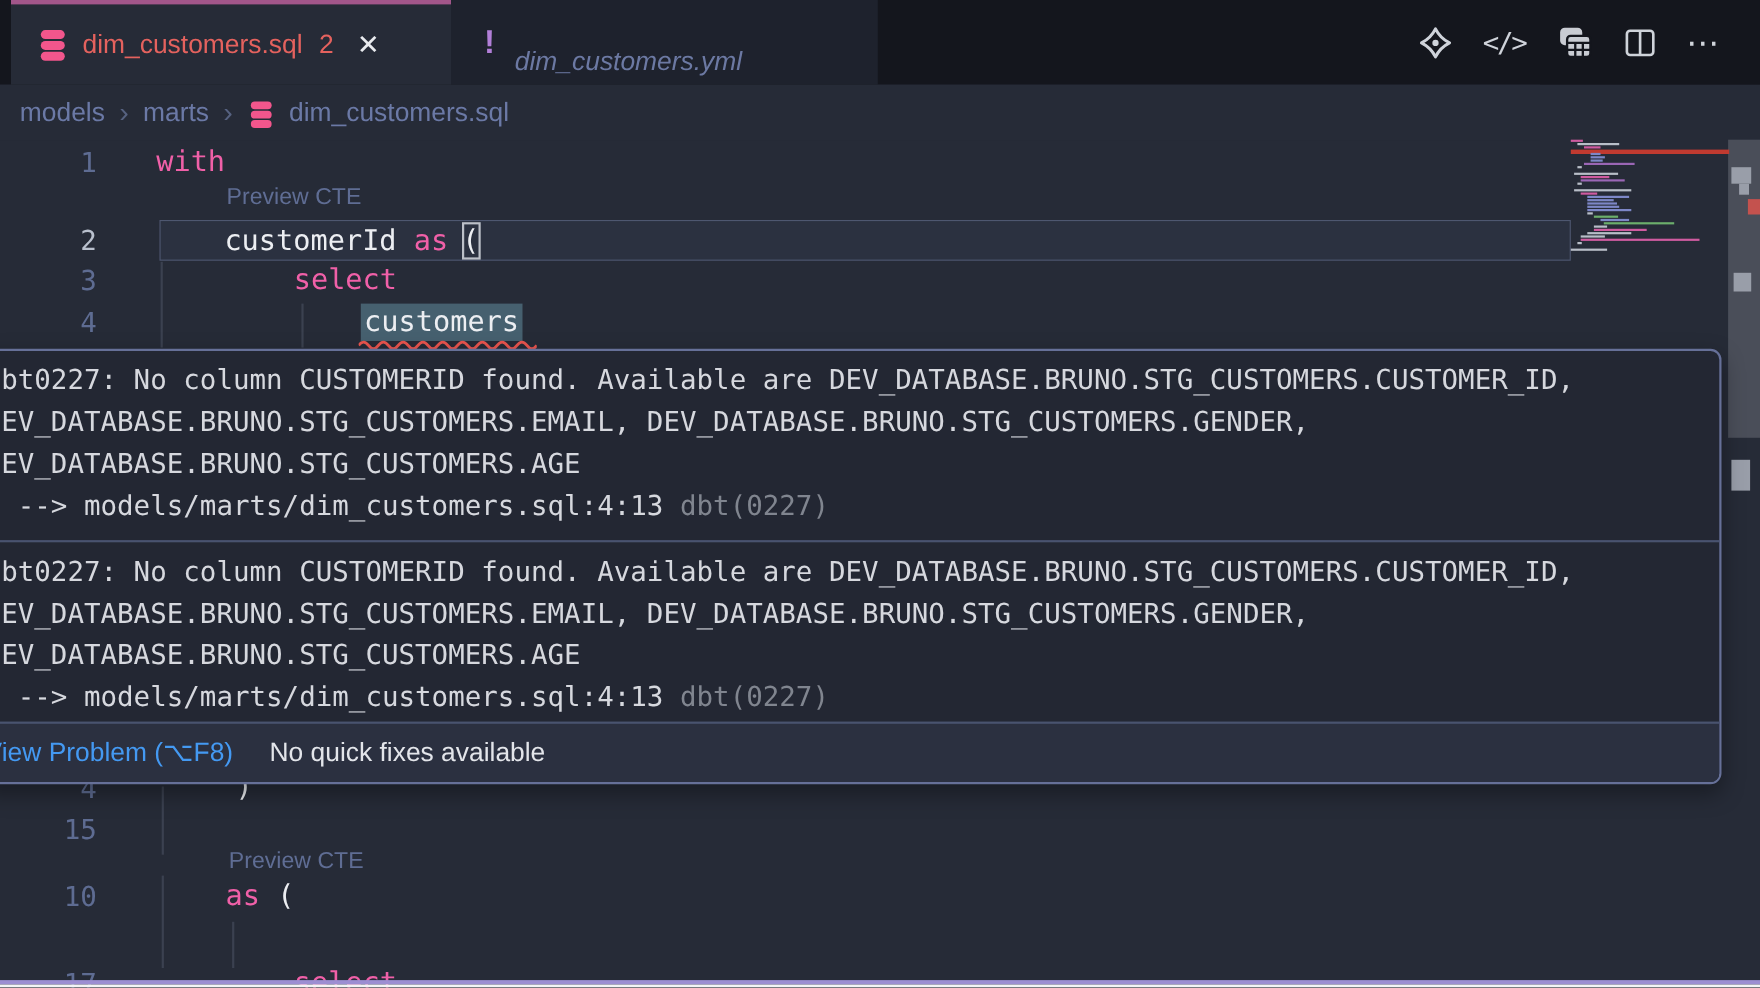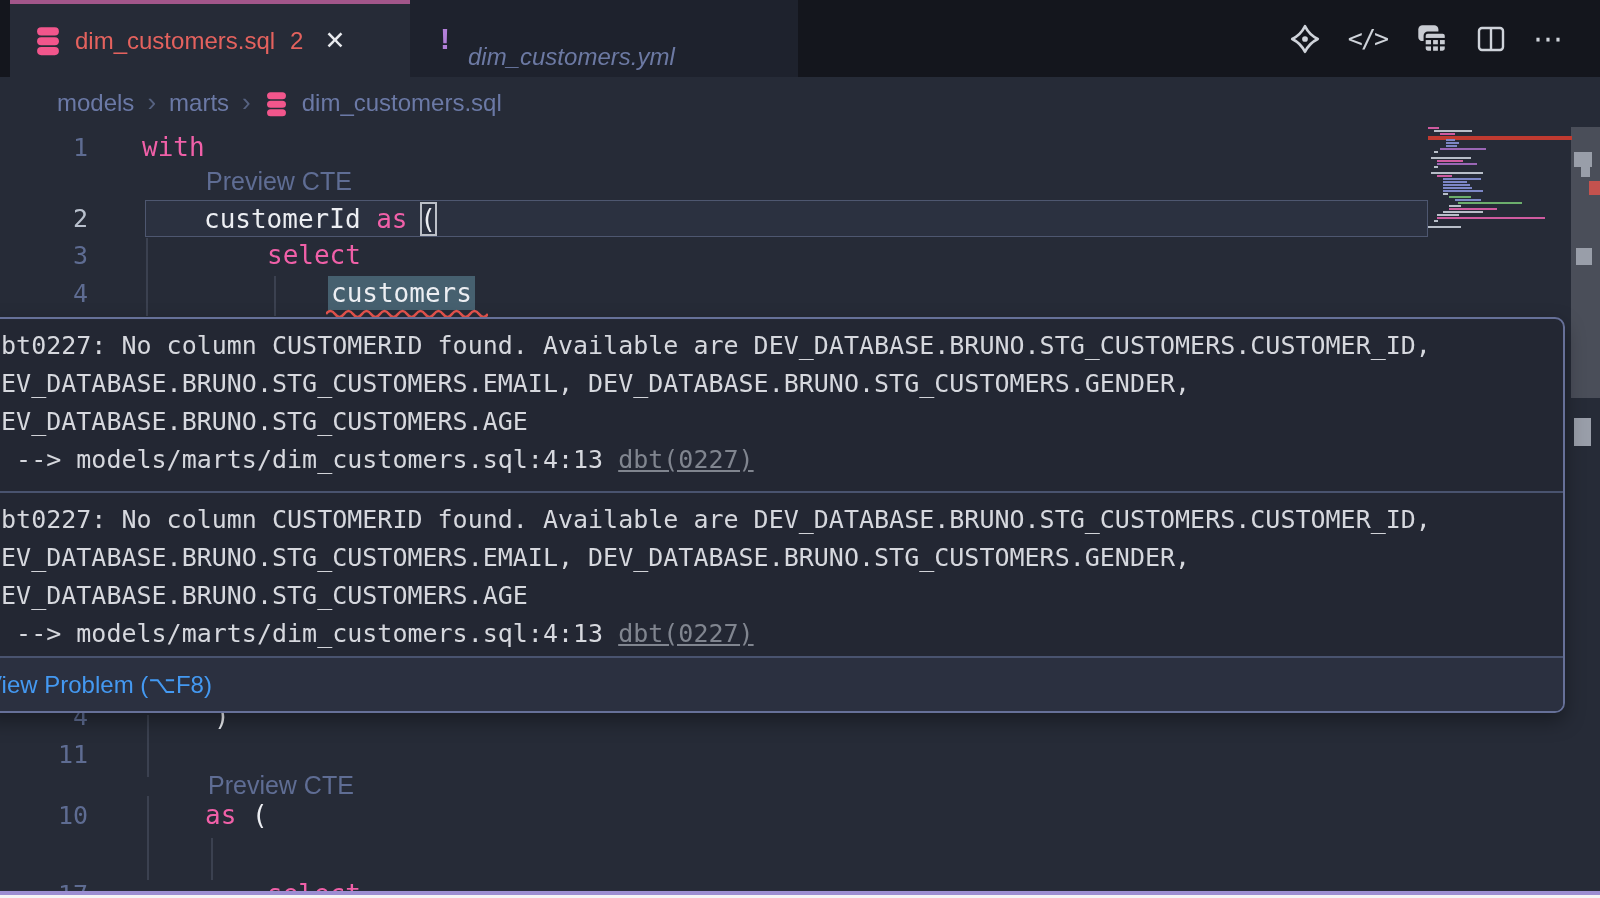--- a/index.html
+++ b/index.html
@@ -16,48 +16,48 @@
   .inactive .tab-label{color:#6c79a3;font-style:italic;margin-top:37px;}
   .dirty{color:#e4625e;font-size:24px;margin-left:2px;}
   .close{color:#e9ebef;font-size:25px;margin-left:8px;}
   .warn{color:#b27fd8;font-size:30px;font-weight:700;}
   .tab-actions{position:absolute;right:35px;top:0;height:77px;display:flex;align-items:center;gap:26px;color:#cfd3da;}
   .code-glyph{font-family:"DejaVu Sans Mono",monospace;font-size:25px;letter-spacing:-2px;color:#cfd3da;}
   .dots{font-size:30px;color:#cfd3da;letter-spacing:2px;}
 
   
   .breadcrumb{position:absolute;left:0;top:77px;width:1400px;height:51px;background:#262b37;
-              display:flex;align-items:center;padding-left:57px;gap:13px;color:#6b79a6;font-size:24px;box-sizing:border-box;}
+              display:flex;align-items:center;padding-left:18px;gap:13px;color:#6b79a6;font-size:24px;box-sizing:border-box;}
   .crumb-sep{color:#566280;font-size:26px;}
 
   
   .row{position:absolute;left:0;right:0;height:38px;display:flex;align-items:center;font-size:26px;}
   .num{position:absolute;left:40px;width:48px;text-align:right;color:#5e6c92;font-size:25px;
        font-family:"DejaVu Sans Mono",monospace;}
   .num.bright{color:#b9c0cd;}
   .code{position:absolute;white-space:pre;font-family:"DejaVu Sans Mono",monospace;color:#eceef2;display:flex;align-items:center;}
   .kw{color:#f060a8;}
-  .codelens{position:absolute;font-size:25px;color:#5f6d94;cursor:pointer;}
+  .codelens{position:absolute;font-size:21px;color:#5f6d94;cursor:pointer;}
   .curline{position:absolute;left:145px;top:200px;width:1283px;height:37px;background:#2b3140;
            border:1.5px solid #4e5770;box-sizing:border-box;}
   .cursor{display:inline-flex;align-items:center;justify-content:center;width:17px;height:34px;
           border:2px solid #bcc0c8;margin-left:12px;box-sizing:border-box;}
   .sel{position:absolute;left:328px;top:276px;height:34px;display:flex;align-items:center;
        background:#46606f;padding:0 3px;color:#eceef2;font-size:26px;font-family:"DejaVu Sans Mono",monospace;}
   .squiggle{position:absolute;left:326px;top:308px;}
   .guide{position:absolute;width:2px;background:#3b4150;}
 
   
   .hover-panel{position:absolute;left:-18px;top:317px;width:1583px;height:396px;background:#232733;
                border:2px solid #667098;border-radius:10px;overflow:hidden;box-sizing:border-box;
                box-shadow:0 8px 20px rgba(0,0,0,.35);z-index:50;}
   .hblock{padding:8px 0 12px 2px;}
   .hline{height:38px;line-height:38px;font-size:25px;color:#d6d8de;white-space:pre;
          font-family:"DejaVu Sans Mono",monospace;}
-  .hcode{color:#80858f;text-decoration:underline;}
+  .hcode{color:#80858f;}
   .hdivider{border-top:2px solid #49536f;}
   .hstatus{position:absolute;left:0;right:0;bottom:0;height:53px;background:#2b3040;border-top:2px solid #49536f;
            display:flex;align-items:center;font-size:24px;padding-left:2px;}
   .hlink{color:#4499f2;cursor:pointer;white-space:pre;}
   .hmsg{color:#e3e5ea;margin-left:33px;}
 
   
   .minimap{position:absolute;left:1428px;top:127px;width:145px;height:106px;z-index:5;}
   .ruler{position:absolute;left:1571px;top:0;width:29px;height:898px;z-index:4;}
   .thumb{position:absolute;left:0;top:127px;width:29px;height:271px;background:#4a4e59;}
@@ -163,21 +163,21 @@
   </svg>
 
   <div class="guide" style="left:146px;top:238px;height:78px"></div>
   <div class="guide" style="left:274px;top:276px;height:40px"></div>
 
   <div class="row" style="top:697px">
     <span class="num">4</span>
     <span class="code" style="left:214px">)</span>
   </div>
   <div class="row" style="top:735px">
-    <span class="num">11</span>
+    <span class="num">15</span>
   </div>
 
   <span class="codelens" style="left:208px;top:771px">Preview CTE</span>
 
   <div class="row" style="top:796px">
     <span class="num">10</span>
     <span class="code" style="left:205px">
       <span class="kw">as </span><span>(</span>
     </span>
   </div>
@@ -245,18 +245,19 @@
     </div>
     <div class="hdivider"></div>
     <div class="hblock">
       <div class="hline">dbt0227: No column CUSTOMERID found. Available are DEV_DATABASE.BRUNO.STG_CUSTOMERS.CUSTOMER_ID,</div>
       <div class="hline">DEV_DATABASE.BRUNO.STG_CUSTOMERS.EMAIL, DEV_DATABASE.BRUNO.STG_CUSTOMERS.GENDER,</div>
       <div class="hline">DEV_DATABASE.BRUNO.STG_CUSTOMERS.AGE</div>
       <div class="hline"><span>  --&gt; models/marts/dim_customers.sql:4:13 </span><span class="hcode">dbt(0227)</span></div>
     </div>
     <div class="hstatus">
       <span class="hlink">View Problem (⌥F8)</span>
+      <span class="hmsg">No quick fixes available</span>
     </div>
   </div>
 
   <div class="edge-purple"></div>
   <div class="edge-white"></div>
 </div>
 
 </body></html>

